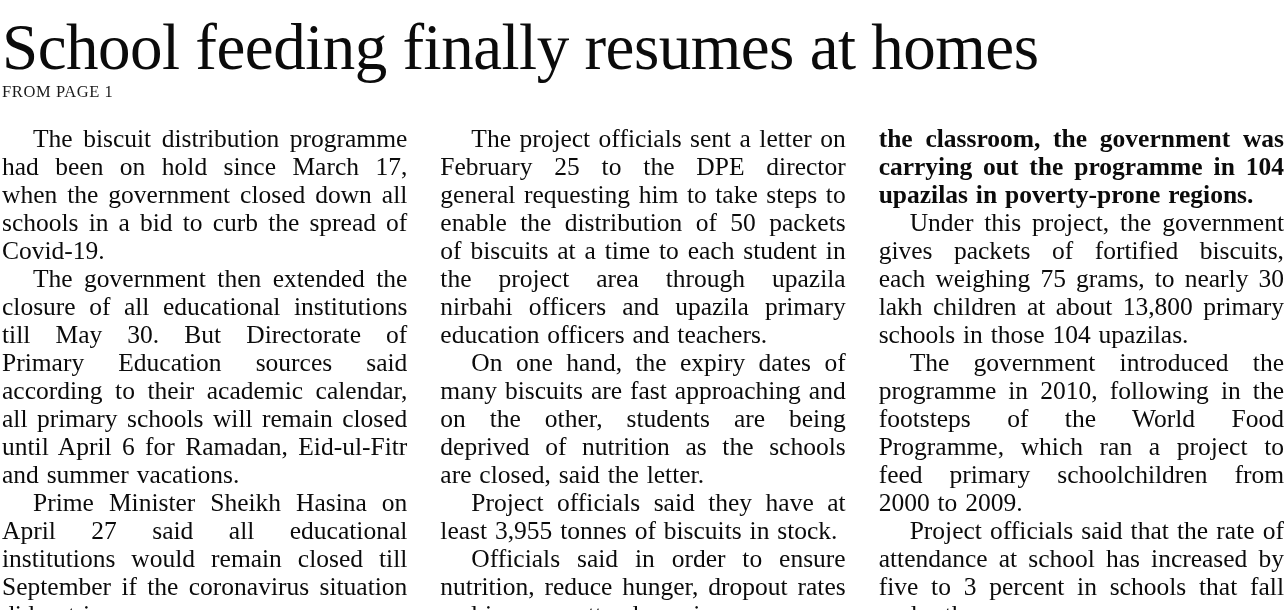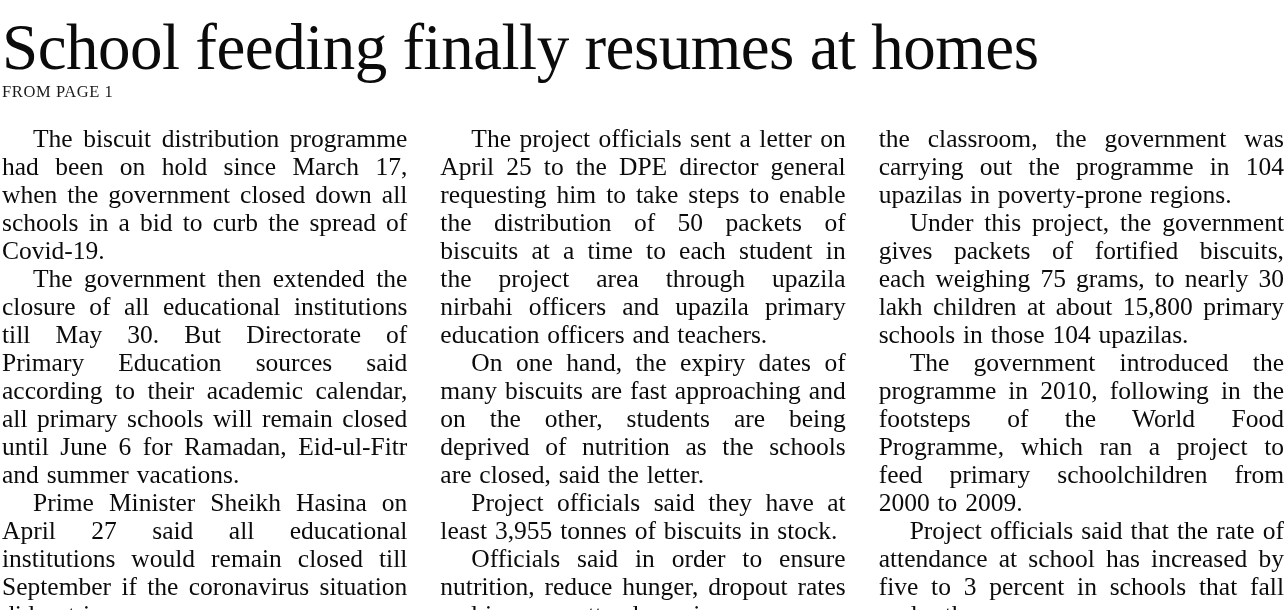--- a/index.html
+++ b/index.html
@@ -53,41 +53,42 @@
     margin: 0;
     font-size: 25.5px;
     line-height: 28px;
     text-align: justify;
     text-indent: 31px;
     word-spacing: 1.5px;
     color: #0b0b0b;
   }
   .column p.cont {
     text-indent: 0;
+    font-weight: bold;
   }
 </style>
 </head>
 <body>
 
 <div class="article">
   <h1 class="headline">School feeding finally resumes at homes</h1>
   <div class="kicker">FROM PAGE 1</div>
 
   <div class="columns">
     <div class="column">
       <p>The biscuit distribution programme had been on hold since March 17, when the government closed down all schools in a bid to curb the spread of Covid-19.</p>
-      <p>The government then extended the closure of all educational institutions till May 30. But Directorate of Primary Education sources said according to their academic calendar, all primary schools will remain closed until June 6 for Ramadan, Eid-ul-Fitr and summer vacations.</p>
+      <p>The government then extended the closure of all educational institutions till May 30. But Directorate of Primary Education sources said according to their academic calendar, all primary schools will remain closed until April 6 for Ramadan, Eid-ul-Fitr and summer vacations.</p>
       <p>Prime Minister Sheikh Hasina on April 27 said all educational institutions would remain closed till September if the coronavirus situation did not improve.</p>
     </div>
     <div class="column">
-      <p>The project officials sent a letter on April 25 to the DPE director general requesting him to take steps to enable the distribution of 50 packets of biscuits at a time to each student in the project area through upazila nirbahi officers and upazila primary education officers and teachers.</p>
+      <p>The project officials sent a letter on February 25 to the DPE director general requesting him to take steps to enable the distribution of 50 packets of biscuits at a time to each student in the project area through upazila nirbahi officers and upazila primary education officers and teachers.</p>
       <p>On one hand, the expiry dates of many biscuits are fast approaching and on the other, students are being deprived of nutrition as the schools are closed, said the letter.</p>
       <p>Project officials said they have at least 3,955 tonnes of biscuits in stock.</p>
       <p>Officials said in order to ensure nutrition, reduce hunger, dropout rates and increase attendance in</p>
     </div>
     <div class="column">
       <p class="cont">the classroom, the government was carrying out the programme in 104 upazilas in poverty-prone regions.</p>
-      <p>Under this project, the government gives packets of fortified biscuits, each weighing 75 grams, to nearly 30 lakh children at about 15,800 primary schools in those 104 upazilas.</p>
+      <p>Under this project, the government gives packets of fortified biscuits, each weighing 75 grams, to nearly 30 lakh children at about 13,800 primary schools in those 104 upazilas.</p>
       <p>The government introduced the programme in 2010, following in the footsteps of the World Food Programme, which ran a project to feed primary schoolchildren from 2000 to 2009.</p>
       <p>Project officials said that the rate of attendance at school has increased by five to 3 percent in schools that fall under the programme.</p>
     </div>
   </div>
 </div>
 
 </body></html>

